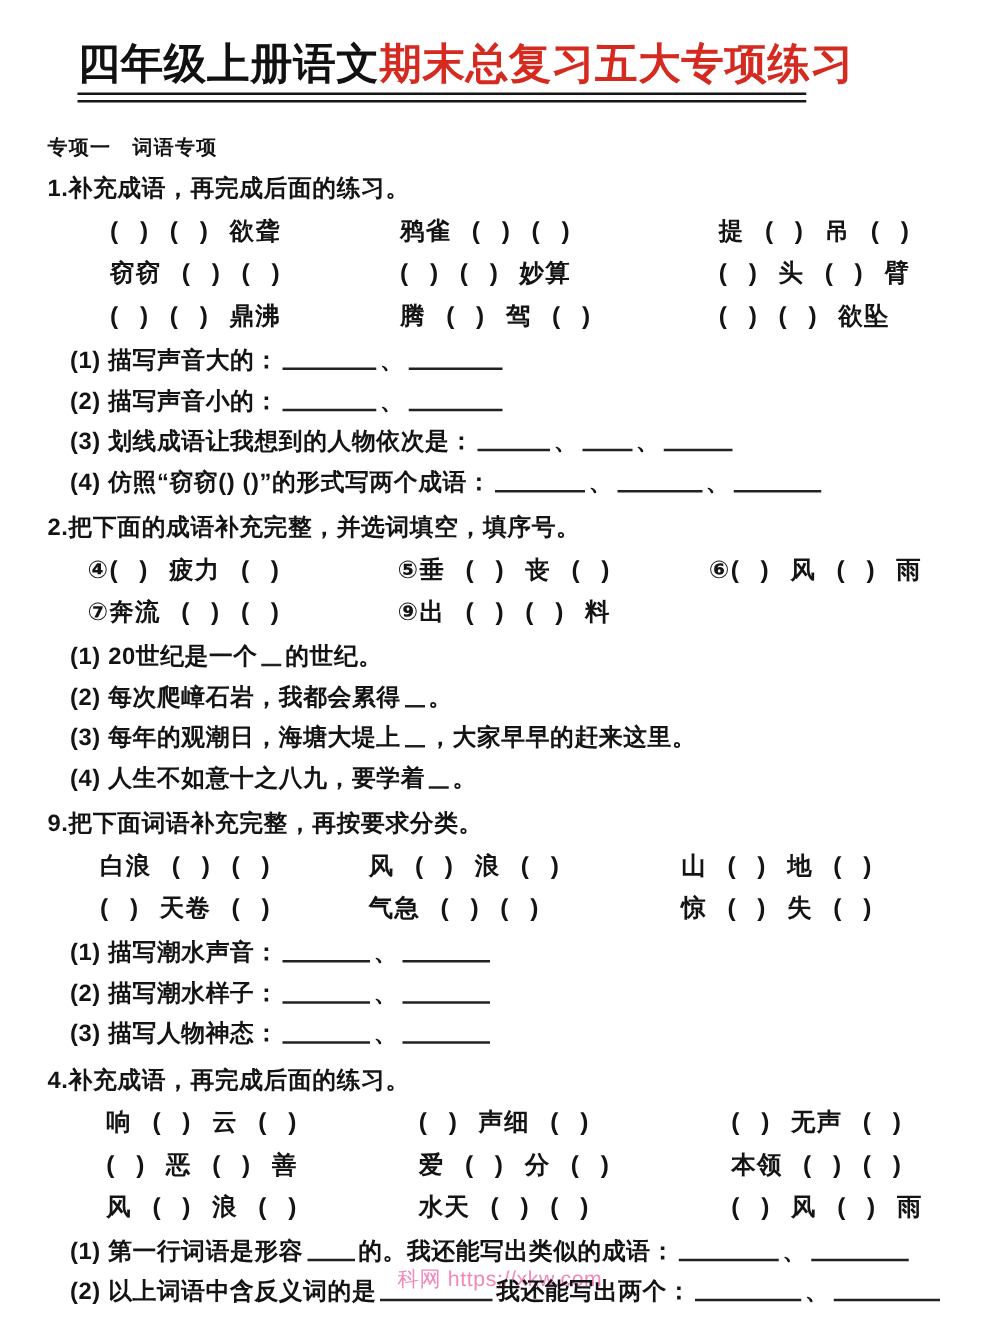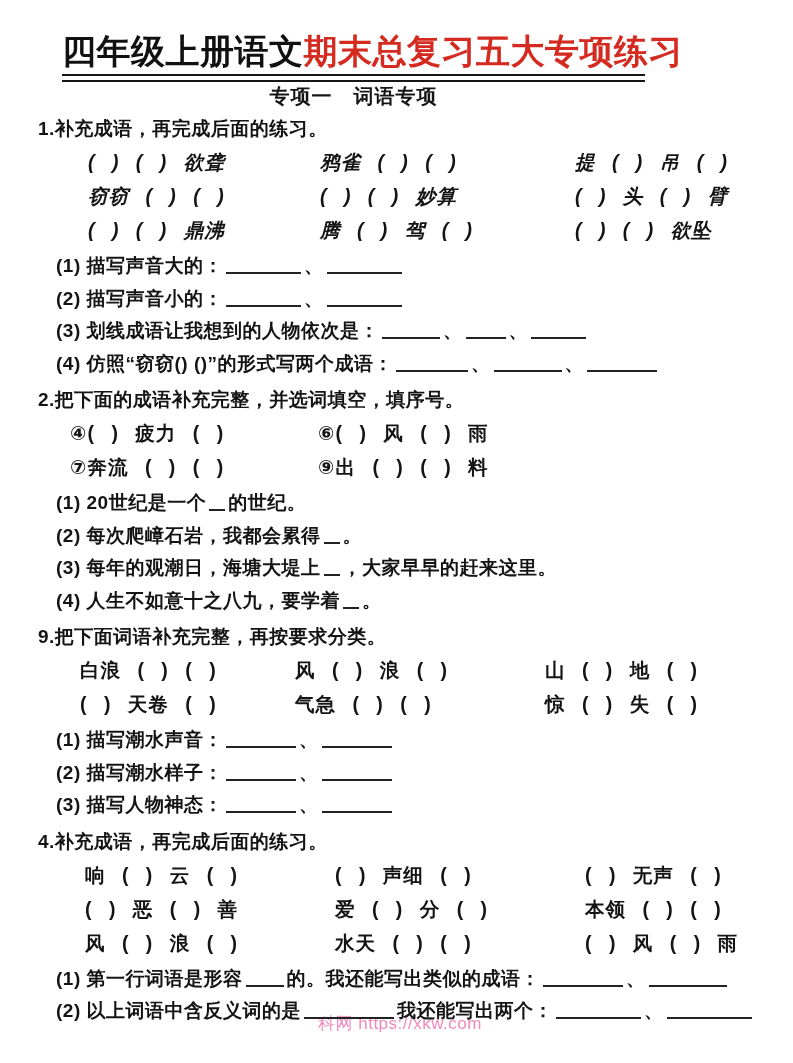--- a/index.html
+++ b/index.html
@@ -32,44 +32,44 @@
   }
   .t-black { color: #111111; }
   .t-red   { color: var(--accent, #d42a20); }
   .dbl-rule {
     margin: 2px 24px 0 24px;
     height: 4px;
     border-top: 2px solid #161616;
     border-bottom: 2px solid #161616;
   }
   .subtitle {
-    text-align: center;
-    font-size: 20px;
+    text-align: left;
+    font-size: 16px;
     line-height: 26px;
-    margin-top: 1px;
+    margin-top: 24px;
     letter-spacing: 1px;
   }
   
   main { position: relative; z-index: 1; }
   .sec { margin-top: 7px; }
   .sec-heading {
     font-size: 19px;
     line-height: 26px;
     letter-spacing: 0.5px;
   }
   .rows { margin-top: 3px; }
   .row {
     display: grid;
     font-size: 19.5px;
     line-height: 34px;
     letter-spacing: 1px;
     word-spacing: 10px;
   }
   .cell { white-space: nowrap; }
-  .sec-1 .row { padding-left: 50px; grid-template-columns: 232px 255px auto; font-style: italic; }
+  .sec-1 .row { padding-left: 50px; grid-template-columns: 232px 255px auto; }
   .sec-2 .row { padding-left: 32px; grid-template-columns: 248px 249px auto; }
   .sec-3 .row { padding-left: 42px; grid-template-columns: 215px 250px auto; }
   .sec-4 .row { padding-left: 47px; grid-template-columns: 250px 250px auto; }
   .questions { margin-top: 3px; }
   .q {
     font-size: 19px;
     line-height: 32.5px;
     padding-left: 18px;
     letter-spacing: 0.5px;
     white-space: nowrap;
@@ -129,20 +129,21 @@
           <div class="q"><span>(2) 描写声音小的：</span><span class="blank" style="width: 75px;"></span><span>、</span><span class="blank" style="width: 75px;"></span></div>
           <div class="q"><span>(3) 划线成语让我想到的人物依次是：</span><span class="blank" style="width: 58px;"></span><span>、</span><span class="blank" style="width: 40px;"></span><span>、</span><span class="blank" style="width: 55px;"></span></div>
           <div class="q"><span>(4) 仿照“窃窃() ()”的形式写两个成语：</span><span class="blank" style="width: 72px;"></span><span>、</span><span class="blank" style="width: 68px;"></span><span>、</span><span class="blank" style="width: 70px;"></span></div>
         </div>
       </section>
       <section class="sec sec-2">
         <div class="sec-heading">2.把下面的成语补充完整，并选词填空，填序号。</div>
         <div class="rows">
           <div class="row">
             <span class="cell">④( ) 疲力 ( )</span>
+            <span class="cell">⑤垂 ( ) 丧 ( )</span>
             <span class="cell">⑥( ) 风 ( ) 雨</span>
           </div>
           <div class="row">
             <span class="cell">⑦奔流 ( ) ( )</span>
             <span class="cell">⑨出 ( ) ( ) 料</span>
           </div>
         </div>
         <div class="questions">
           <div class="q"><span>(1) 20世纪是一个</span><span class="blank" style="width: 16px;"></span><span>的世纪。</span></div>
           <div class="q"><span>(2) 每次爬嶂石岩，我都会累得</span><span class="blank" style="width: 16px;"></span><span>。</span></div>

